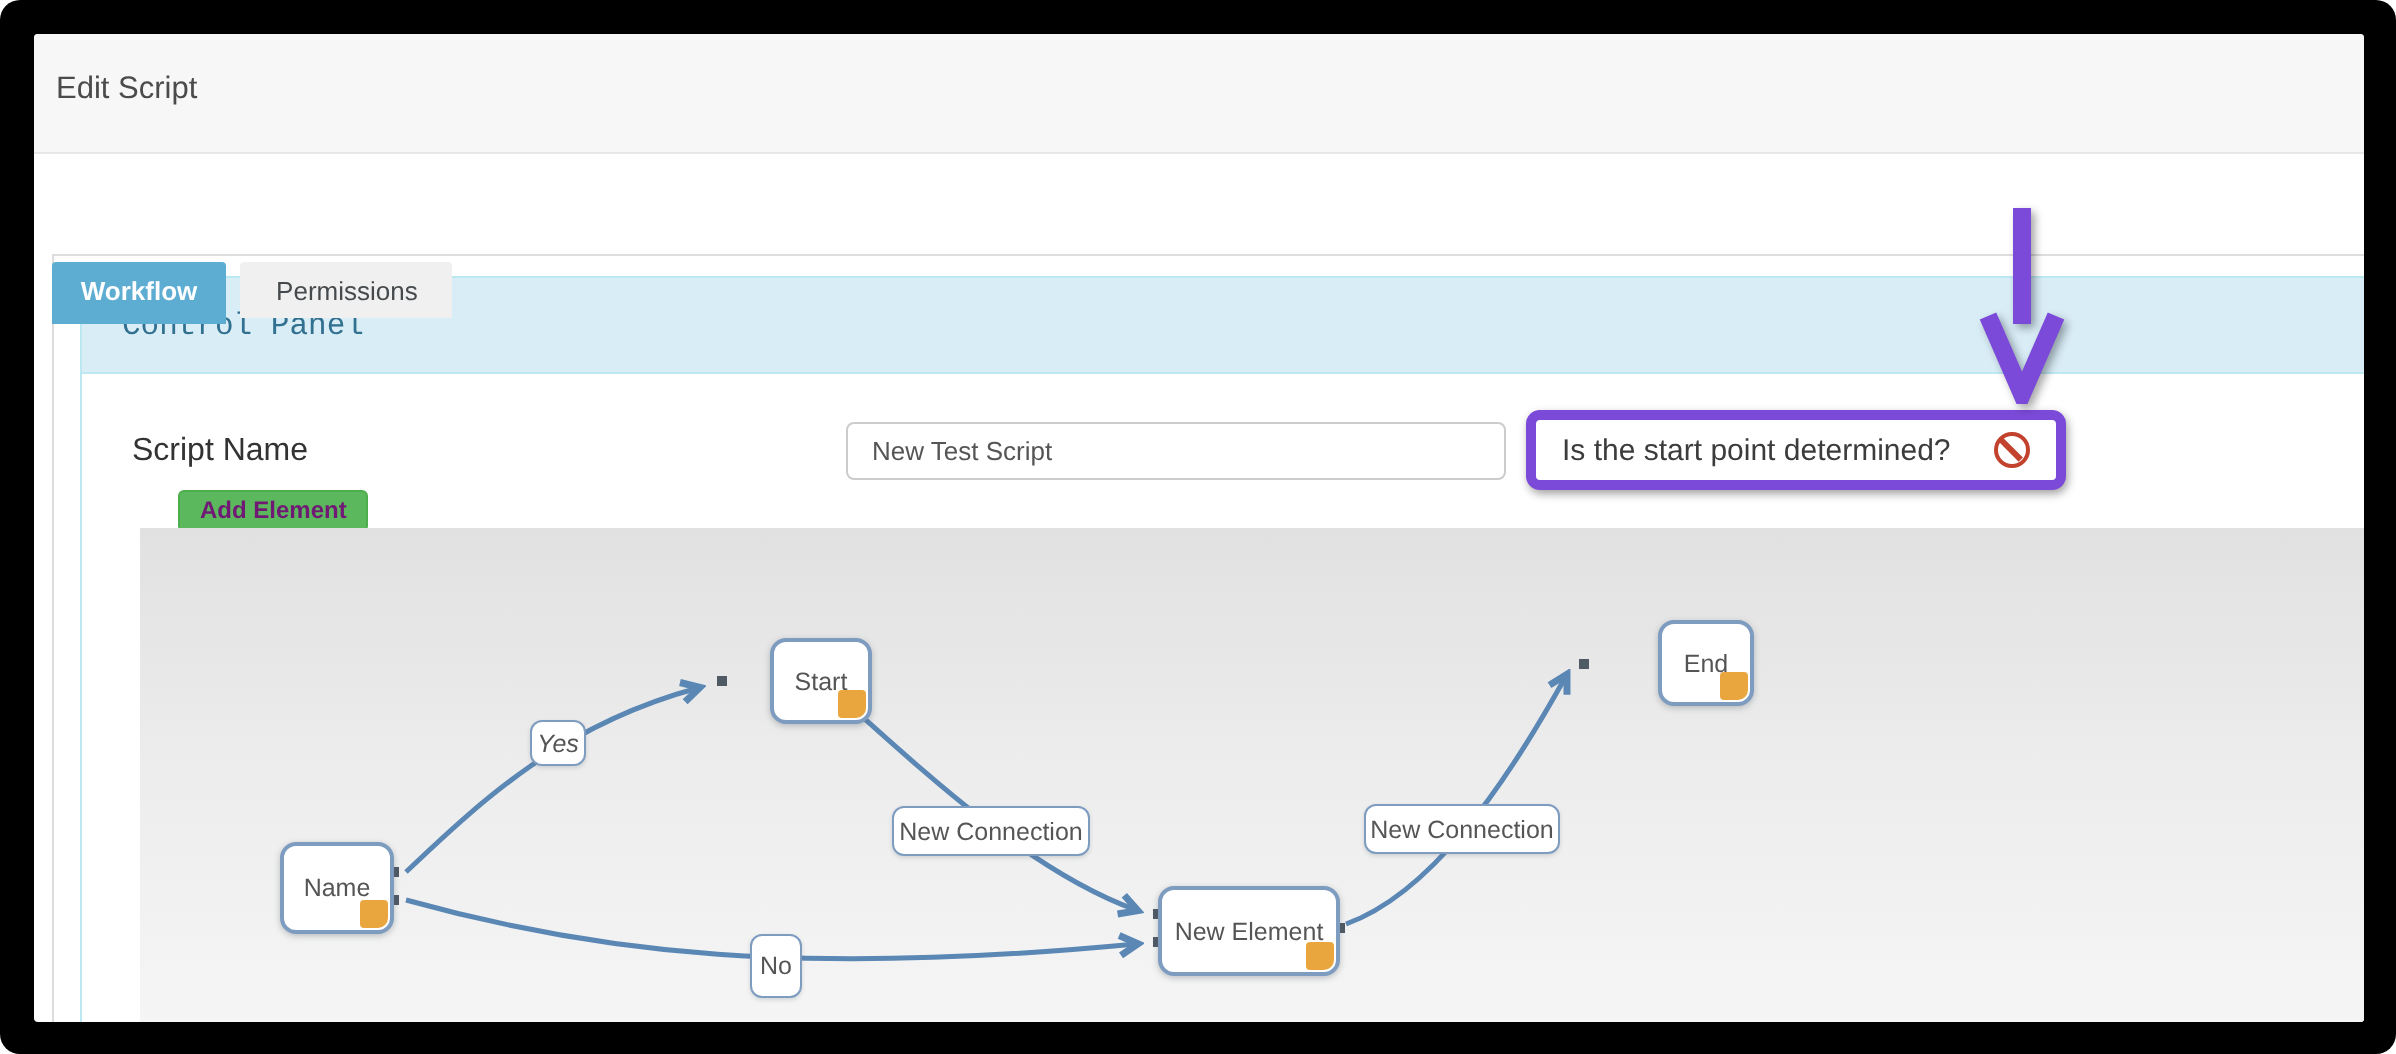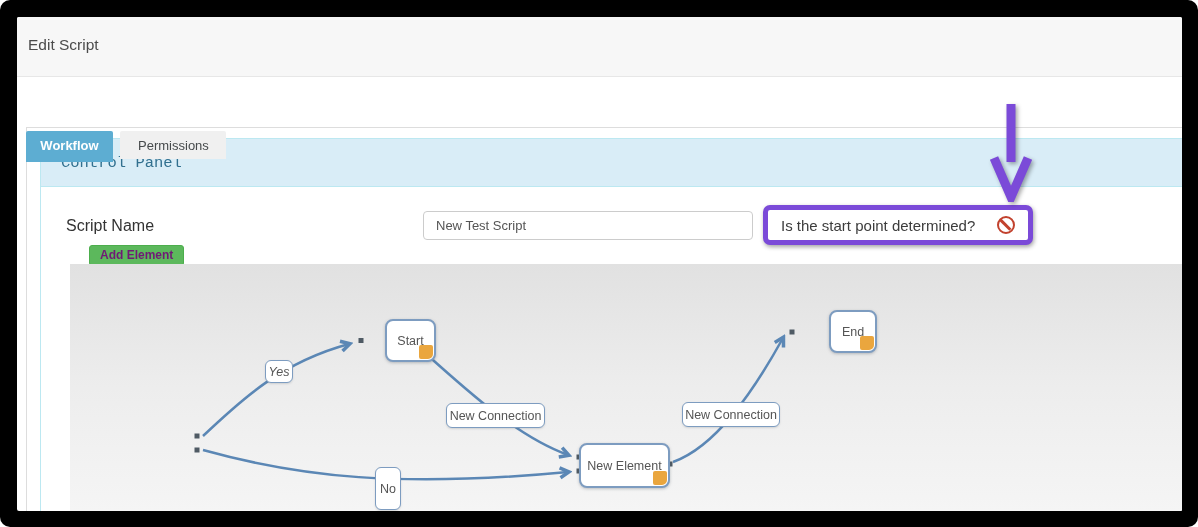--- a/index.html
+++ b/index.html
@@ -175,33 +175,37 @@
           <rect x="124.5" y="183.5" width="5" height="5"></rect>
           <rect x="288.5" y="74" width="5" height="5"></rect>
           <rect x="339.5" y="74" width="5" height="5"></rect>
           <rect x="506.5" y="190.5" width="5" height="5"></rect>
           <rect x="506.5" y="204.5" width="5" height="5"></rect>
           <rect x="597.5" y="197.5" width="5" height="5"></rect>
           <rect x="719.5" y="65.5" width="5" height="5"></rect>
         </g>
       </svg>
 
+      <div class="node" style="left:70px; top:157px; width:57px; height:46px;">
+        <span>Name</span>
+        <span class="corner"></span>
+      </div>
       <div class="node" style="left:291px; top:55px; width:51px; height:43px;margin-left:24px;">
         <span>Start</span>
         <span class="corner"></span>
       </div>
       <div class="node" style="left:509px; top:179px; width:91px; height:45px;">
         <span>New Element</span>
         <span class="corner"></span>
       </div>
       <div class="node" style="left:722px; top:46px; width:48px; height:43px;margin-left:37px;">
         <span>End</span>
         <span class="corner"></span>
       </div>
 
       <div class="edge-label" style="left:195px; top:96px; width:28px; height:23px;font-style:italic;">Yes</div>
-      <div class="edge-label" style="left:305px; top:203px; width:26px; height:43px;">No</div>
+      <div class="edge-label" style="left:305px; top:203px; width:26px; height:32px;">No</div>
       <div class="edge-label" style="left:376px; top:139px; width:99px; height:25px;">New Connection</div>
       <div class="edge-label" style="left:612px; top:138px; width:98px; height:25px;">New Connection</div>
     </div>
 
   </div>
 </div>
 
 </body></html>

